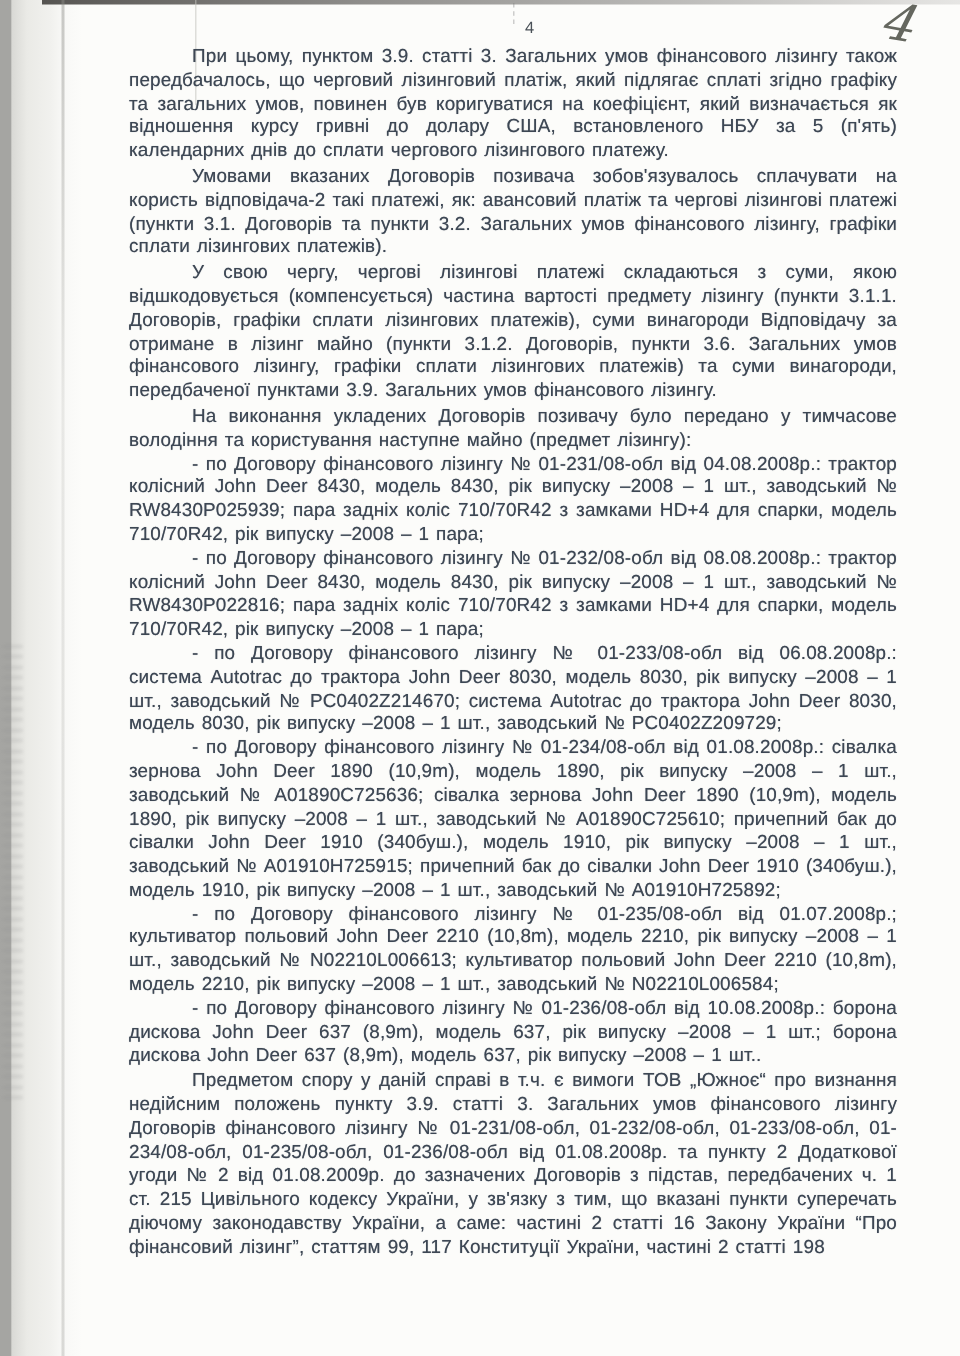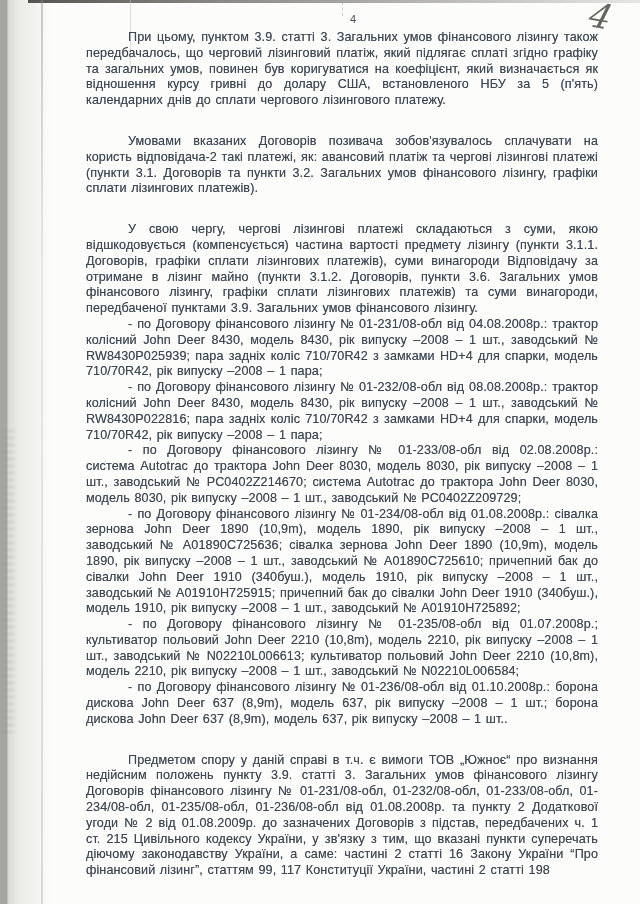--- a/index.html
+++ b/index.html
@@ -55,43 +55,44 @@
     font-size:34px; font-weight:400; color:#65675f;
     transform:rotate(10deg) skewX(-6deg);
   }
   .content {
     position:absolute; left:86px; top:30px; width:512px;
     color:#3d4754; font-size:12.6px; line-height:15.8px;
     text-align:justify; text-shadow:0 0 .5px rgba(61,71,84,.65);
     letter-spacing:.1px; word-spacing:1px;
   }
   .content p { margin:0; text-indent:42px; }
-  .content p.gap { margin-top:25px; }
+  .content p.gap { margin-top:1px; }
 </style>
 </head>
 <body>
 
 <div class="scan">
 
   <div class="top-edge"></div>
   <div class="fold"></div>
   <div class="fold2"></div>
   <div class="crease"></div>
   <div class="bleed"></div>
 
   <div class="pagenum">4</div>
 
   <div class="handnum">4</div>
 
   <div class="content">
     <p>При цьому, пунктом 3.9. статті 3. Загальних умов фінансового лізингу також передбачалось, що черговий лізинговий платіж, який підлягає сплаті згідно графіку та загальних умов, повинен був коригуватися на коефіцієнт, який визначається як відношення курсу гривні до долару США, встановленого НБУ за 5 (п'ять) календарних днів до сплати чергового лізингового платежу.</p>
     <p class="gap">Умовами вказаних Договорів позивача зобов'язувалось сплачувати на користь відповідача-2 такі платежі, як: авансовий платіж та чергові лізингові платежі (пункти 3.1. Договорів та пункти 3.2. Загальних умов фінансового лізингу, графіки сплати лізингових платежів).</p>
     <p class="gap">У свою чергу, чергові лізингові платежі складаються з суми, якою відшкодовується (компенсується) частина вартості предмету лізингу (пункти 3.1.1. Договорів, графіки сплати лізингових платежів), суми винагороди Відповідачу за отримане в лізинг майно (пункти 3.1.2. Договорів, пункти 3.6. Загальних умов фінансового лізингу, графіки сплати лізингових платежів) та суми винагороди, передбаченої пунктами 3.9. Загальних умов фінансового лізингу.</p>
+    <p class="gap">На виконання укладених Договорів позивачу було передано у тимчасове володіння та користування наступне майно (предмет лізингу):</p>
     <p>- по Договору фінансового лізингу № 01-231/08-обл від 04.08.2008р.: трактор колісний John Deer 8430, модель 8430, рік випуску –2008 – 1 шт., заводський № RW8430P025939; пара задніх коліс 710/70R42 з замками HD+4 для спарки, модель 710/70R42, рік випуску –2008 – 1 пара;</p>
     <p>- по Договору фінансового лізингу № 01-232/08-обл від 08.08.2008р.: трактор колісний John Deer 8430, модель 8430, рік випуску –2008 – 1 шт., заводський № RW8430P022816; пара задніх коліс 710/70R42 з замками HD+4 для спарки, модель 710/70R42, рік випуску –2008 – 1 пара;</p>
-    <p>- по Договору фінансового лізингу № 01-233/08-обл від 02.08.2008р.: система Autotrac до трактора John Deer 8030, модель 8030, рік випуску –2008 – 1 шт., заводський № PC0402Z214670; система Autotrac до трактора John Deer 8030, модель 8030, рік випуску –2008 – 1 шт., заводський № PC0402Z209729;</p>
+    <p>- по Договору фінансового лізингу № 01-233/08-обл від 06.08.2008р.: система Autotrac до трактора John Deer 8030, модель 8030, рік випуску –2008 – 1 шт., заводський № PC0402Z214670; система Autotrac до трактора John Deer 8030, модель 8030, рік випуску –2008 – 1 шт., заводський № PC0402Z209729;</p>
     <p>- по Договору фінансового лізингу № 01-234/08-обл від 01.08.2008р.: сівалка зернова John Deer 1890 (10,9m), модель 1890, рік випуску –2008 – 1 шт., заводський № A01890C725636; сівалка зернова John Deer 1890 (10,9m), модель 1890, рік випуску –2008 – 1 шт., заводський № A01890C725610; причепний бак до сівалки John Deer 1910 (340буш.), модель 1910, рік випуску –2008 – 1 шт., заводський № A01910H725915; причепний бак до сівалки John Deer 1910 (340буш.), модель 1910, рік випуску –2008 – 1 шт., заводський № A01910H725892;</p>
     <p>- по Договору фінансового лізингу № 01-235/08-обл від 01.07.2008р.; культиватор польовий John Deer 2210 (10,8m), модель 2210, рік випуску –2008 – 1 шт., заводський № N02210L006613; культиватор польовий John Deer 2210 (10,8m), модель 2210, рік випуску –2008 – 1 шт., заводський № N02210L006584;</p>
-    <p>- по Договору фінансового лізингу № 01-236/08-обл від 01.10.2008р.: борона дискова John Deer 637 (8,9m), модель 637, рік випуску –2008 – 1 шт.; борона дискова John Deer 637 (8,9m), модель 637, рік випуску –2008 – 1 шт..</p>
+    <p>- по Договору фінансового лізингу № 01-236/08-обл від 10.08.2008р.: борона дискова John Deer 637 (8,9m), модель 637, рік випуску –2008 – 1 шт.; борона дискова John Deer 637 (8,9m), модель 637, рік випуску –2008 – 1 шт..</p>
     <p class="gap">Предметом спору у даній справі в т.ч. є вимоги ТОВ „Южноє“ про визнання недійсним положень пункту 3.9. статті 3. Загальних умов фінансового лізингу Договорів фінансового лізингу № 01-231/08-обл, 01-232/08-обл, 01-233/08-обл, 01-234/08-обл, 01-235/08-обл, 01-236/08-обл від 01.08.2008р. та пункту 2 Додаткової угоди № 2 від 01.08.2009р. до зазначених Договорів з підстав, передбачених ч. 1 ст. 215 Цивільного кодексу України, у зв'язку з тим, що вказані пункти суперечать діючому законодавству України, а саме: частині 2 статті 16 Закону України “Про фінансовий лізинг”, статтям 99, 117 Конституції України, частині 2 статті 198</p>
   </div>
 
 </div>
 
 </body></html>

